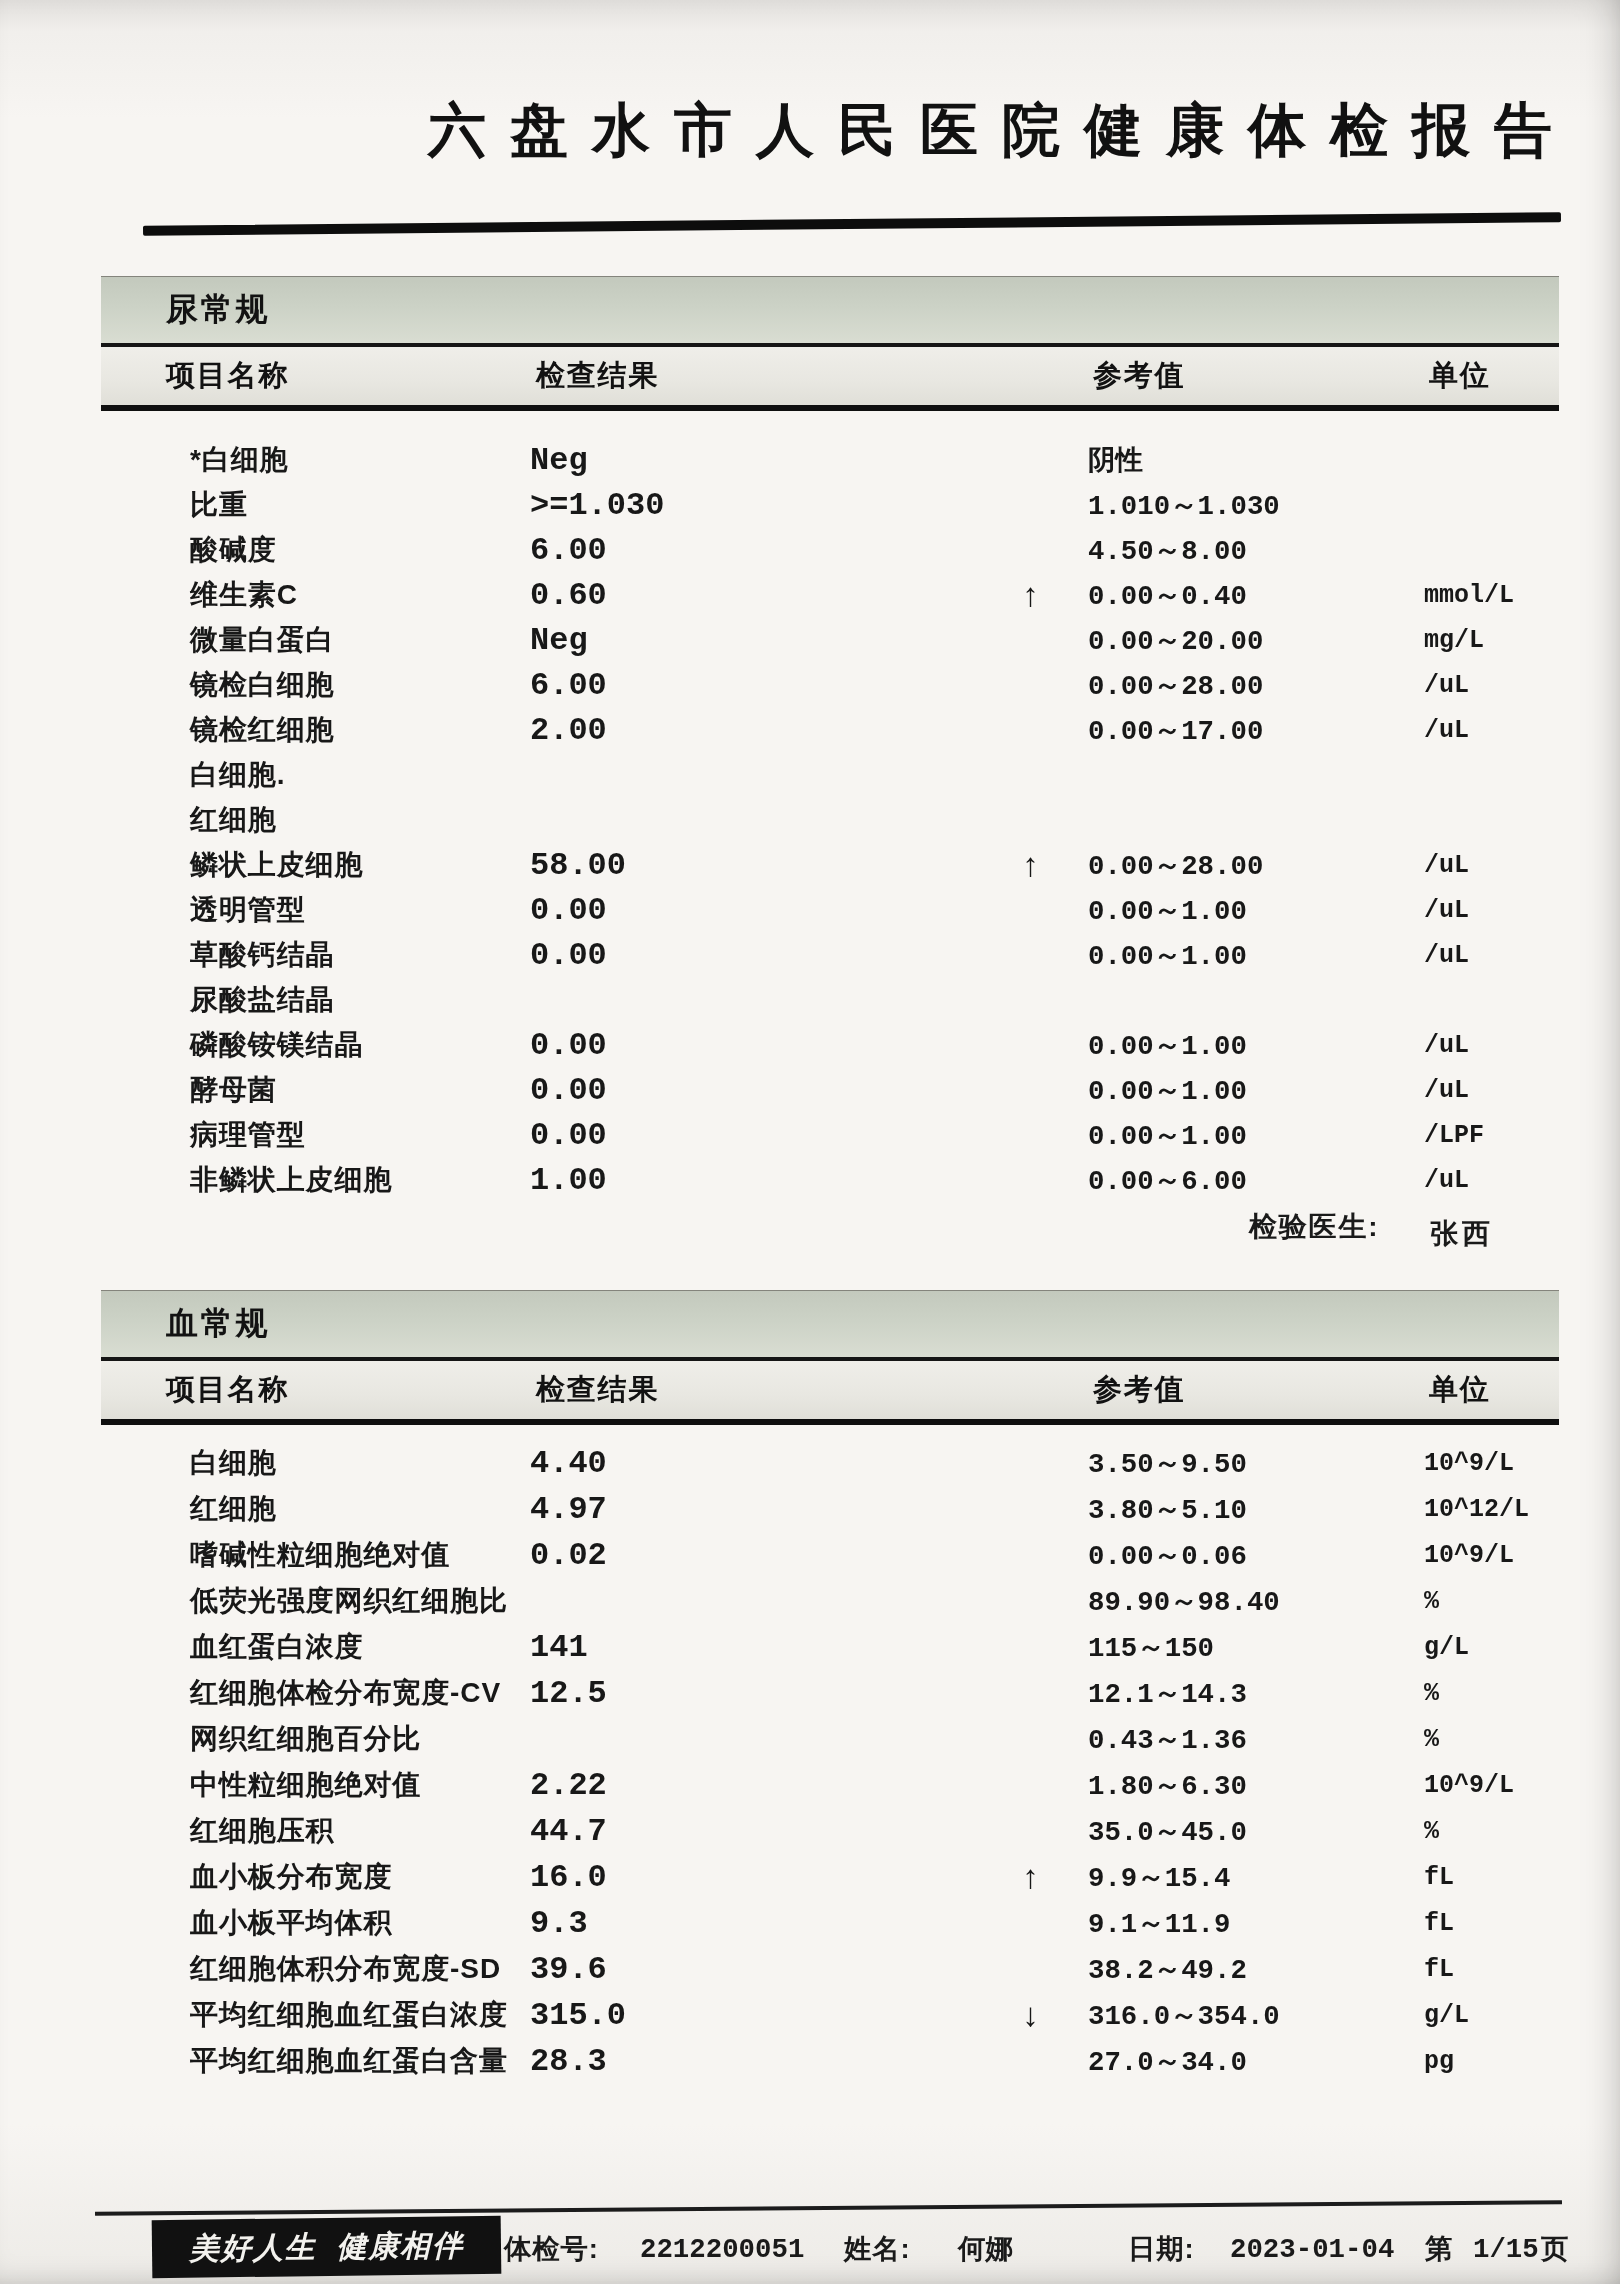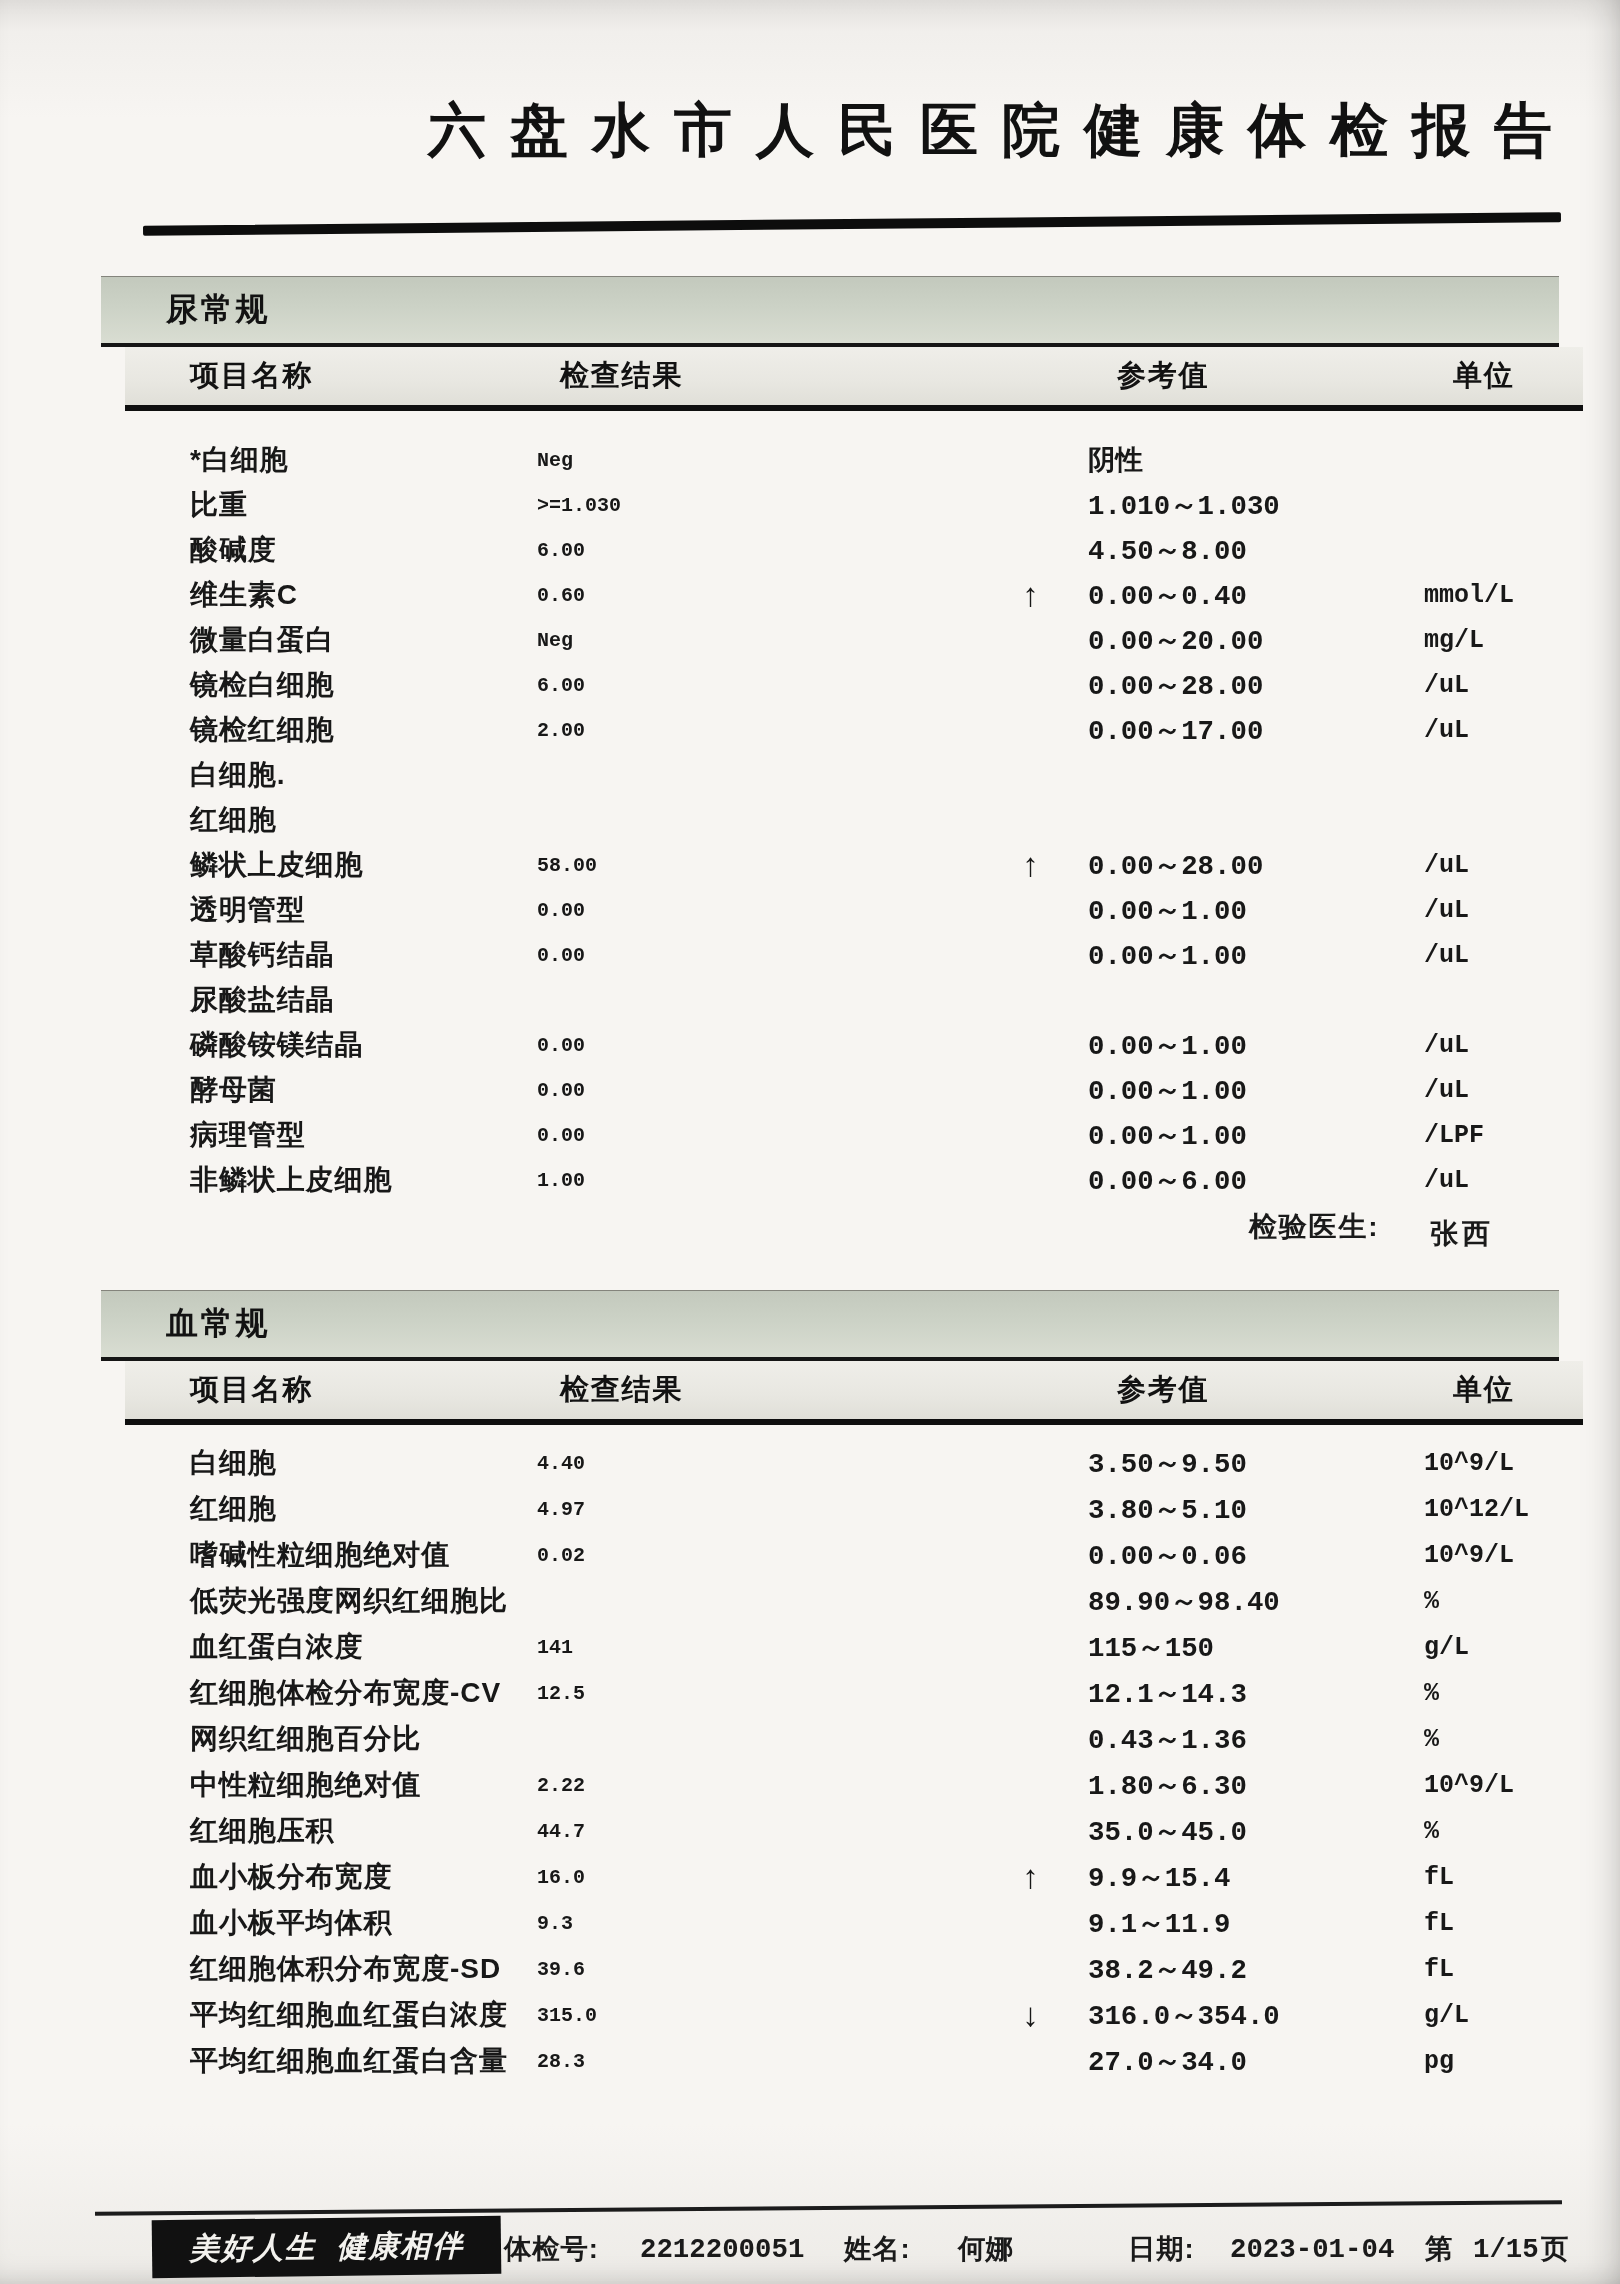--- a/index.html
+++ b/index.html
@@ -33,33 +33,32 @@
     height:66px;background:linear-gradient(180deg,#c3c9bd,var(--section-band) 45%,#d9ddd2);
     border-top:1.8px solid #84847c;border-bottom:4.6px solid #151515;
   }
   .section-band .sec-label{
     position:absolute;left:65px;top:50%;transform:translateY(-50%);
     font-size:32px;font-weight:800;letter-spacing:2.7px;color:#121212;
   }
   .col-band{
     height:58px;background:linear-gradient(180deg,#efeee9,var(--header-band) 60%,#e0dfd8);
     border-bottom:6.4px solid #0f0f0f;
-    margin-left:24px;
   }
   .col{position:absolute;top:50%;transform:translateY(-50%);font-size:29px;font-weight:800;letter-spacing:1.8px;color:#121212;white-space:nowrap;}
   .col.c1{left:65px}.col.c2{left:435px}.col.c3{left:992px}.col.c4{left:1328px}
   .rows{position:absolute;left:0;width:100%;}
   .rows-urine{top:161px;}
   .rows-blood{top:150px;}
   .rows-urine .row{height:45px;}
   .rows-blood .row{height:46px;}
   .row{position:relative;width:100%;}
   .cell{position:absolute;top:50%;transform:translateY(-50%);white-space:nowrap;color:#181818;}
   .c-item{left:65px;font-size:28px;font-weight:650;letter-spacing:0.9px;margin-left:24px;}
-  .c-result{left:429px;font-family:var(--mono);font-size:20px;font-weight:700;margin-left:7px;}
+  .c-result{left:429px;font-family:var(--mono);font-size:32px;font-weight:700;}
   .c-flag{left:894px;width:71px;text-align:center;font-size:33px;font-weight:700;}
   .c-ref{left:987px;font-family:var(--mono);font-size:27.4px;font-weight:700;text-align:right;}
   .c-unit{left:1323px;font-family:var(--mono);font-size:25px;font-weight:700;}
   .examiner{position:absolute;top:927px;left:1148px;height:48px;display:flex;align-items:center;white-space:nowrap;}
   .examiner .ex-label{font-size:28px;font-weight:750;letter-spacing:1.8px;}
   .examiner .ex-name{font-size:28px;font-weight:650;margin-left:51px;letter-spacing:3.7px;margin-top:14px;}
   .footer-rule{
     position:absolute;left:95px;top:2206px;width:1467px;height:3.7px;background:#1c1c1c;
     transform:rotate(-0.45deg);
   }

